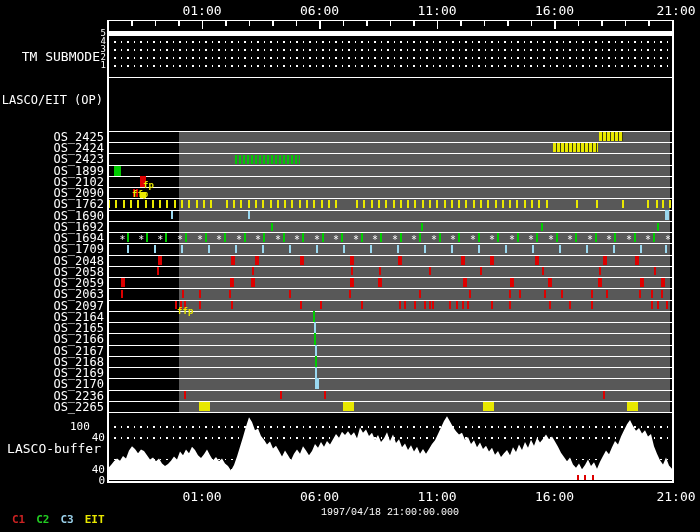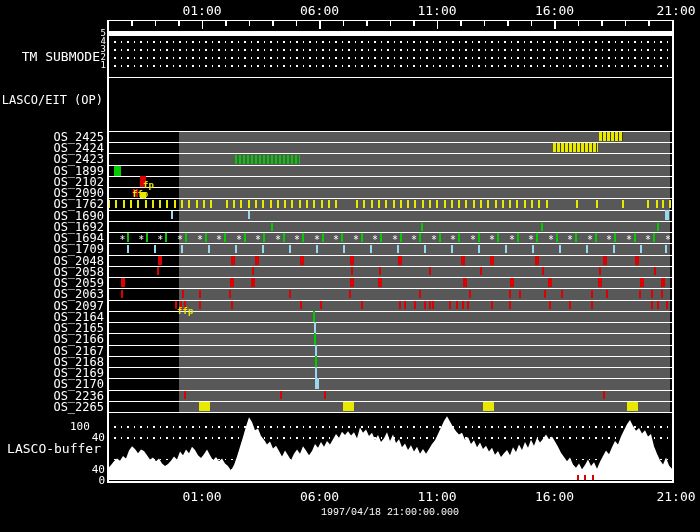--- a/index.html
+++ b/index.html
@@ -14,20 +14,23 @@
   .leg{position:static!important;display:inline-block;margin-right:11px;font-size:11px;font-weight:bold;}
 </style>
 </head>
 <body>
 
 <div id="stage">
   <div class="rlabel" style="left:0;top:51px;width:100px;font-size:13px;">TM SUBMODE</div>
   <div class="rlabel" style="left:0;top:95px;width:103px;font-size:12px;">LASCO/EIT (OP)</div>
   <div class="rlabel" style="left:0;top:443px;width:101px;font-size:13px;">LASCO-buffer</div>
   <div class="tlabel" style="left:240px;top:507px;width:300px;font-size:10px;font-family:Liberation Mono, monospace;">1997/04/18 21:00:00.000</div>
+  <div style="left:12px;top:508px;width:200px;height:14px;">
+    <span class="leg" style="color: rgb(204, 34, 34);">C1</span><span class="leg" style="color: rgb(34, 204, 34);">C2</span><span class="leg" style="color: rgb(153, 207, 232);">C3</span><span class="leg" style="color: rgb(232, 232, 0);">EIT</span>
+  </div>
 <div style="left: 108px; top: 20px; width: 564px; height: 1px; background: rgb(255, 255, 255);"></div>
     <div style="left: 131px; top: 21px; width: 1.5px; height: 5px; background: rgb(255, 255, 255);"></div>
     <div style="left: 154.5px; top: 21px; width: 1.5px; height: 5px; background: rgb(255, 255, 255);"></div>
     <div style="left: 178px; top: 21px; width: 1.5px; height: 5px; background: rgb(255, 255, 255);"></div>
     <div style="left: 201.5px; top: 21px; width: 1.5px; height: 8px; background: rgb(255, 255, 255);"></div>
     <div style="left: 225px; top: 21px; width: 1.5px; height: 5px; background: rgb(255, 255, 255);"></div>
     <div style="left: 248.5px; top: 21px; width: 1.5px; height: 5px; background: rgb(255, 255, 255);"></div>
     <div style="left: 272px; top: 21px; width: 1.5px; height: 5px; background: rgb(255, 255, 255);"></div>
     <div style="left: 295.5px; top: 21px; width: 1.5px; height: 5px; background: rgb(255, 255, 255);"></div>
     <div style="left: 319px; top: 21px; width: 1.5px; height: 8px; background: rgb(255, 255, 255);"></div>

